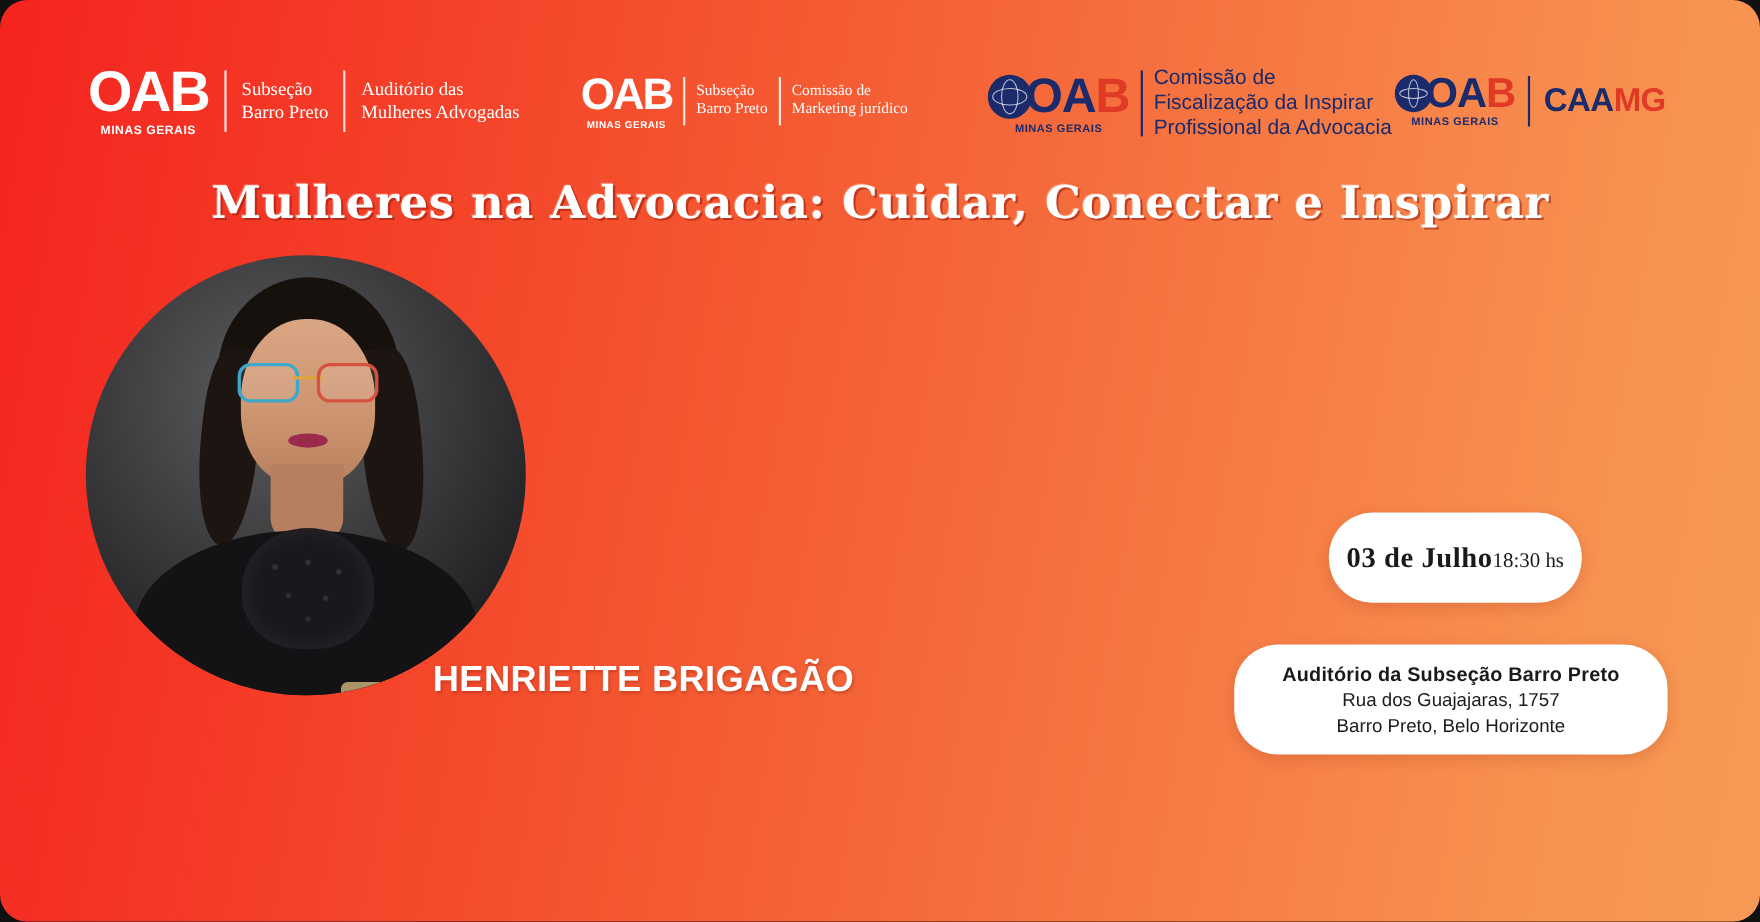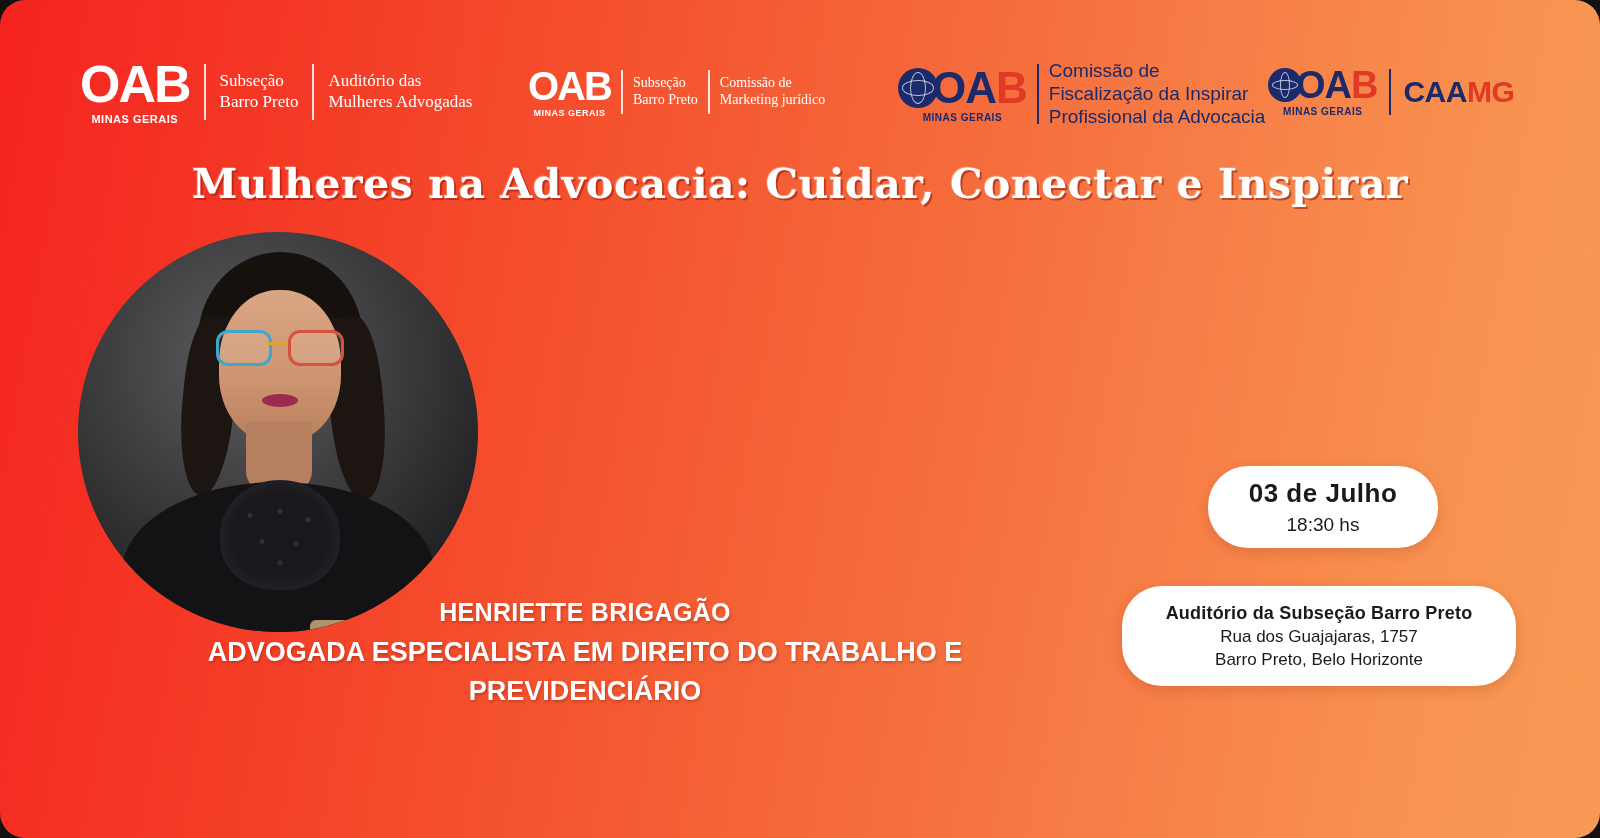--- a/index.html
+++ b/index.html
@@ -181,35 +181,35 @@
   .speaker {
     position: absolute;
     left: 200px;
     top: 598px;
     width: 770px;
     text-align: center;
     font-weight: bold;
     color: #fff;
     text-shadow: 1px 2px 3px rgba(120,25,10,.35);
   }
-  .speaker-name { font-size: 25px; letter-spacing: .3px; }
+  .speaker-name { font-size: 33px; letter-spacing: .3px; }
   .speaker-role { font-size: 27px; line-height: 1.45; margin-top: 6px; }
 
   
   .pill {
     position: absolute;
     background: #fff;
     border-radius: 40px;
     color: #1a1a1a;
     text-align: center;
     box-shadow: 0 4px 14px rgba(120,20,10,.18);
   }
   #date-pill {
     left: 1208px; top: 466px; width: 230px; height: 82px;
-    display: flex; flex-direction: column; align-items: center; justify-content: center;
+    display: flex; align-items: center; justify-content: center; font-family: Liberation Serif, serif;
   }
   .date-main { font-size: 26px; font-weight: bold; letter-spacing: .5px; }
   .date-time { font-size: 19px; margin-top: 5px; }
 
   #venue-pill {
     left: 1122px; top: 586px; width: 394px; height: 100px;
     display: flex; flex-direction: column; align-items: center; justify-content: center;
   }
   .venue-title { font-size: 18px; font-weight: bold; letter-spacing: .2px; }
   .venue-line { font-size: 17px; margin-top: 3px; }
@@ -304,24 +304,20 @@
     <div class="p-lip"></div>
     <div class="p-body"></div>
     <div class="p-collar"></div>
     <div class="p-lace"></div>
     <div class="p-watch"></div>
   </div>
 
 
   <div class="speaker">
     <div class="speaker-name">HENRIETTE BRIGAGÃO</div>
-    <div class="speaker-role">
-      <div>ADVOGADA ESPECIALISTA EM DIREITO DO TRABALHO E</div>
-      <div>PREVIDENCIÁRIO</div>
-    </div>
   </div>
 
   <div class="pill" id="date-pill">
     <div class="date-main">03 de Julho</div>
     <div class="date-time">18:30 hs</div>
   </div>
 
   <div class="pill" id="venue-pill">
     <div class="venue-title">Auditório da Subseção Barro Preto</div>
     <div class="venue-line">Rua dos Guajajaras, 1757</div>

